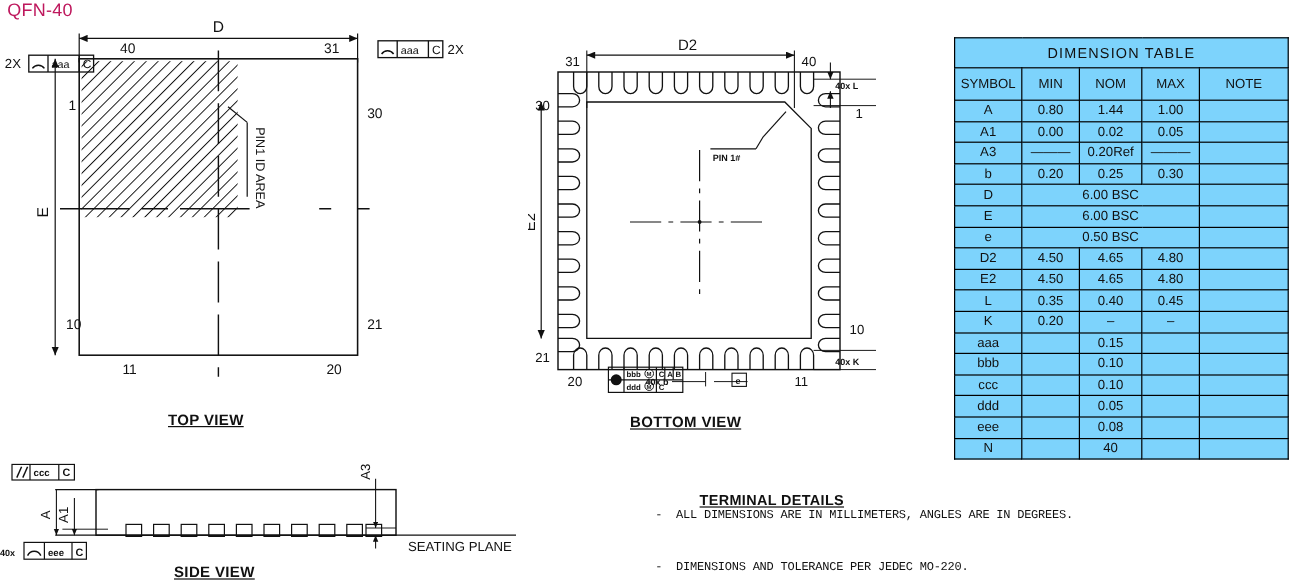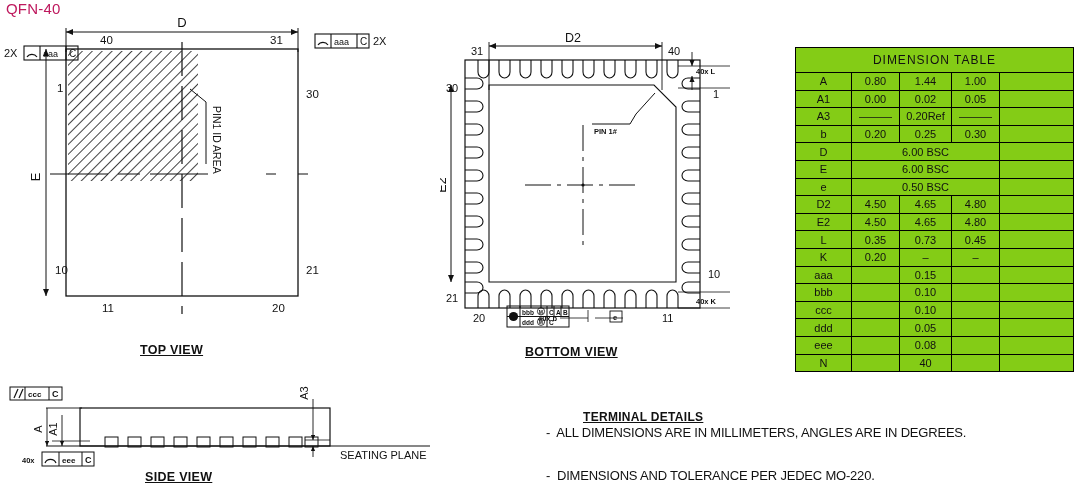--- a/index.html
+++ b/index.html
@@ -31,34 +31,34 @@
   }
 
   
   #terminal-details-title{
     left:583px;top:398px;
     font-size:12px;font-weight:bold;text-decoration:underline;
     letter-spacing:.3px;
     margin-top:12px;
   }
   .note-line{
-    font-family:Liberation Sans, sans-serif;
-    font-size:13px;
+    font-family:Liberation Mono, monospace;
+    font-size:10px;
     letter-spacing:-0.2px;
     white-space:pre;
   }
   #note-1{left:546px;top:425px;}
   #note-2{left:546px;top:448px;margin-top:20px;}
 
   
   #dimension-table{
-    left:795px;top:47px;
+    left:795px;top:31px;
     border-collapse:collapse;
     font-size:11px;
-    background:#84cc16;
+    background:#7dd3fc;
   }
   #dimension-table td,#dimension-table th{
     border:1px solid #000;
     text-align:center;
     height:16.6px;
     padding:0 2px;
     font-weight:normal;
   }
   #dimension-table .ttl{
     height:24px;font-size:12px;letter-spacing:1px;
@@ -334,21 +334,21 @@
   <line x1="40" y1="1" x2="40" y2="14" stroke="#111" stroke-width="1"></line>
   <g stroke="#111" stroke-width="1.2">
     <line x1="5" y1="12" x2="9" y2="3"></line>
     <line x1="10" y1="12" x2="14" y2="3"></line>
   </g>
   <text x="19" y="11" font-size="8" font-weight="bold">ccc</text>
   <text x="43" y="11" font-size="9" font-weight="bold">C</text>
 </svg>
 </div>
 
-<div class="abs" style="left:0px;top:450px;padding-left:22px;">
+<div class="abs" style="left:0px;top:450px;">
 <svg width="80" height="18" viewBox="0 0 80 18">
   <text x="0" y="13" font-size="7.5" font-weight="bold">40x</text>
   <rect x="20" y="2" width="52" height="14" fill="none" stroke="#111" stroke-width="1"></rect>
   <line x1="37" y1="2" x2="37" y2="16" stroke="#111" stroke-width="1"></line>
   <line x1="60" y1="2" x2="60" y2="16" stroke="#111" stroke-width="1"></line>
   <path d="M23,13 A6,6 0 0 1 34,13" fill="none" stroke="#111" stroke-width="1.2"></path>
   <text x="40" y="13" font-size="8" font-weight="bold">eee</text>
   <text x="63" y="13" font-size="9" font-weight="bold">C</text>
 </svg>
 </div>
@@ -364,20 +364,27 @@
     <col class="c-sym">
       <col class="c-min">
       <col class="c-nom">
       <col class="c-max">
       <col class="c-note">
   </colgroup>
   <tbody id="dim-table-body">
       <tr>
         <td class="ttl" colspan="5">DIMENSION  TABLE</td>
       </tr>
+      <tr class="hdr">
+        <td>SYMBOL</td>
+        <td>MIN</td>
+        <td>NOM</td>
+        <td>MAX</td>
+        <td>NOTE</td>
+      </tr>
       <tr>
         <td>A</td>
         <td>0.80</td>
         <td>1.44</td>
         <td>1.00</td>
         <td></td>
       </tr>
       <tr>
         <td>A1</td>
         <td>0.00</td>
@@ -424,21 +431,21 @@
       <tr>
         <td>E2</td>
         <td>4.50</td>
         <td>4.65</td>
         <td>4.80</td>
         <td></td>
       </tr>
       <tr>
         <td>L</td>
         <td>0.35</td>
-        <td>0.73</td>
+        <td>0.40</td>
         <td>0.45</td>
         <td></td>
       </tr>
       <tr>
         <td>K</td>
         <td>0.20</td>
         <td>–</td>
         <td>–</td>
         <td></td>
       </tr>

